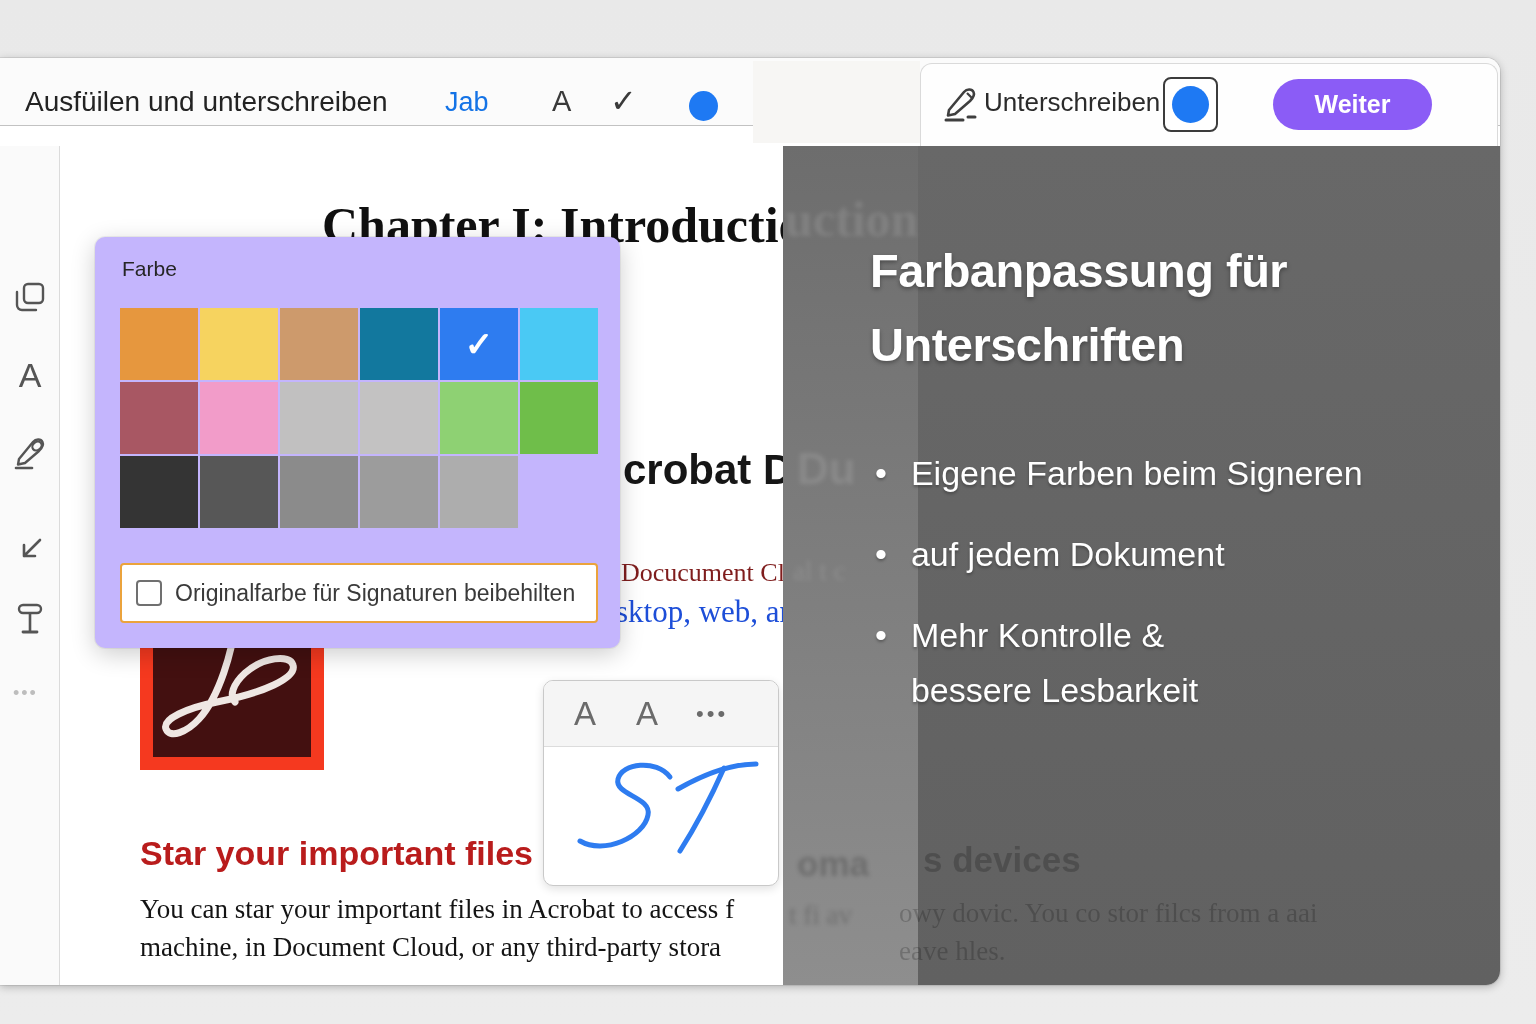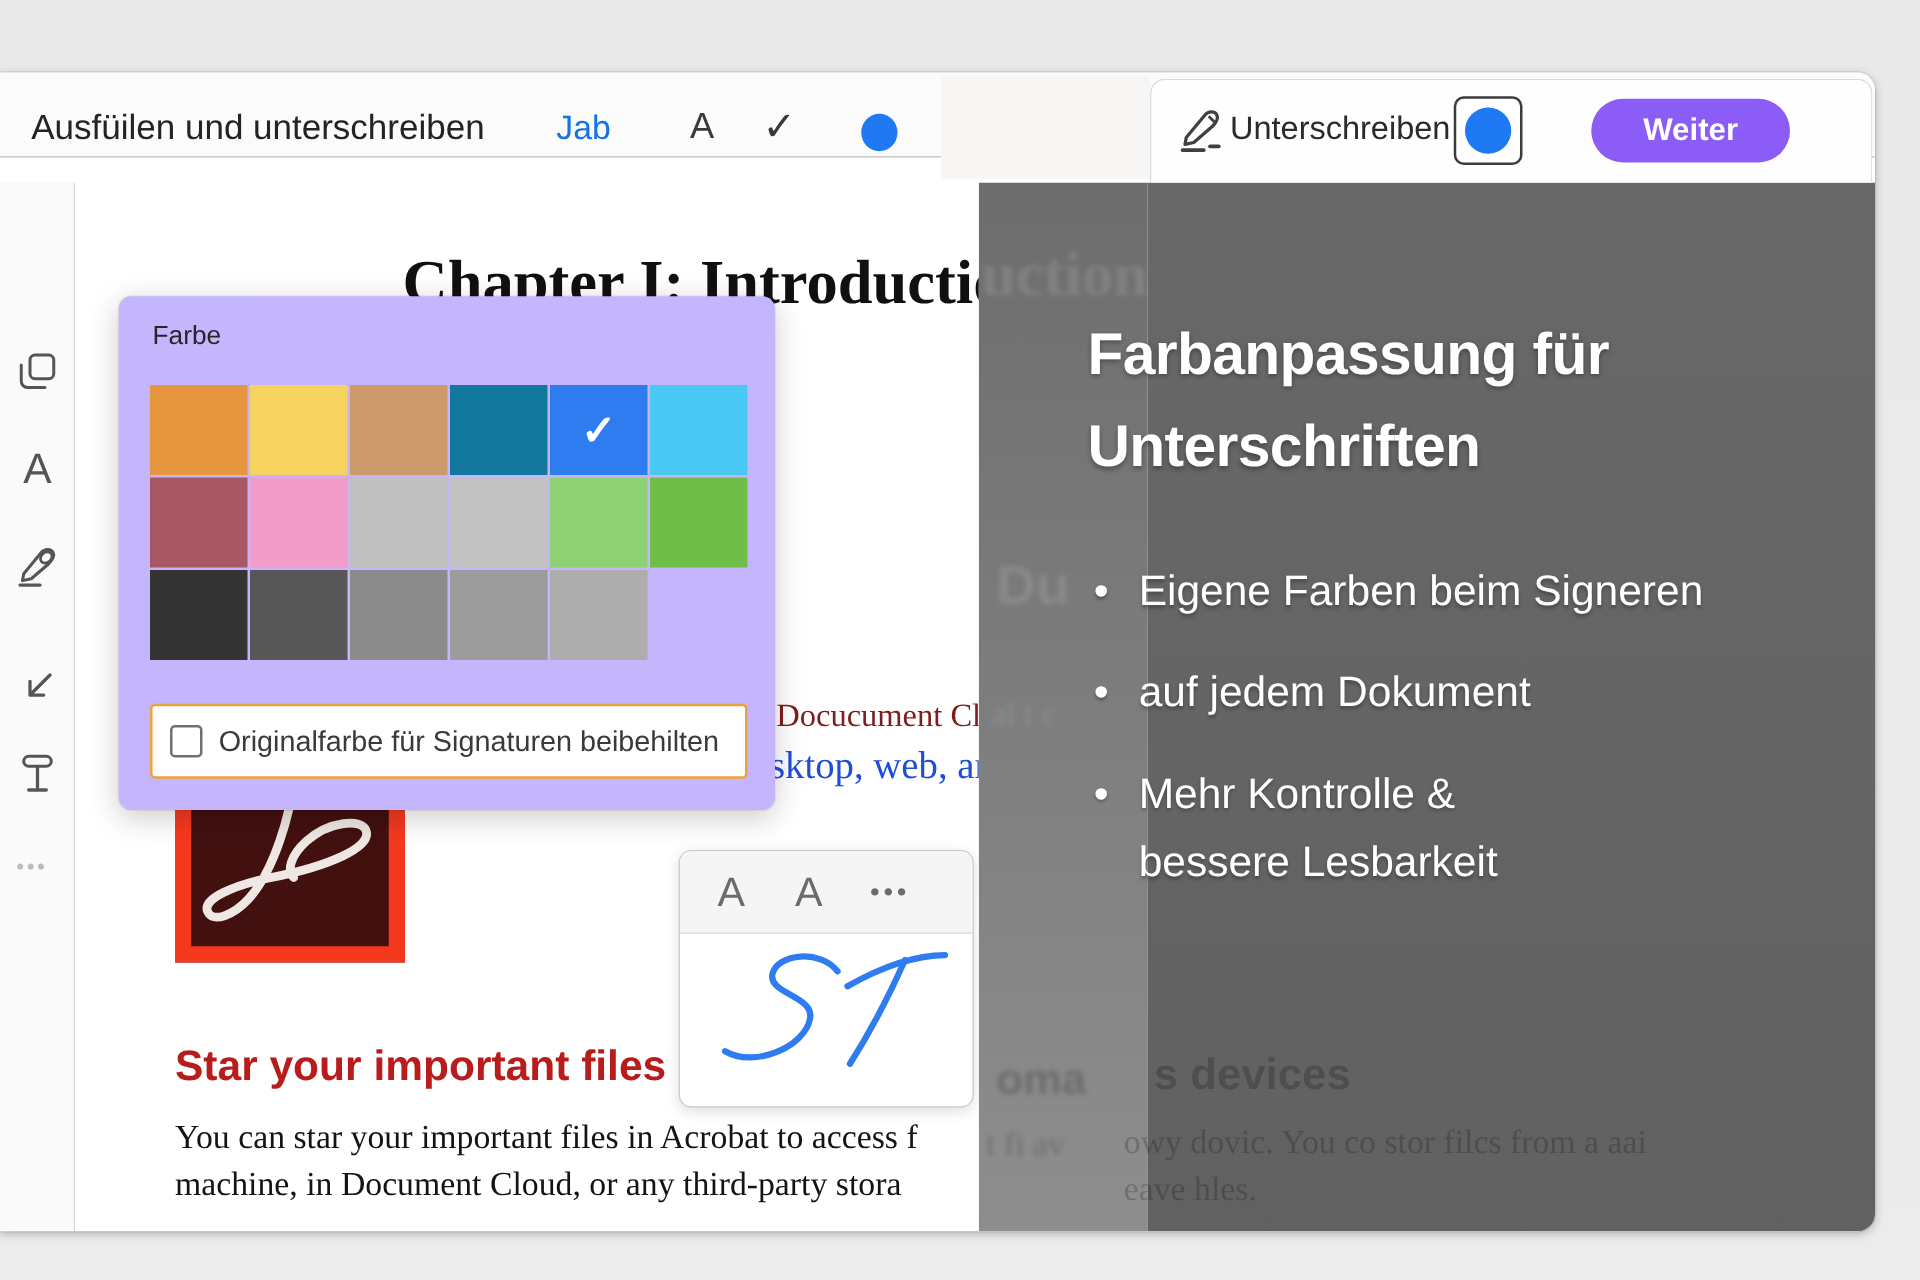--- a/index.html
+++ b/index.html
@@ -72,21 +72,21 @@
              border-radius:4px; background:#fff; display:flex; align-items:center; }
   .cp-box { width:26px; height:26px; border:2px solid #707070; border-radius:4px; margin-left:14px; background:#fff; cursor:pointer; }
   .cp-label { margin-left:13px; font-size:23px; color:#3a3a3a; white-space:nowrap; }
 
   
   .overlay { position:absolute; left:783px; top:88px; width:717px; height:839px; z-index:20; overflow:hidden; }
   .ov-band-l { position:absolute; left:0; top:0; width:135px; height:100%;
                background:linear-gradient(180deg,#6d6d6d,#8e8e8e); }
   .ov-band-r { position:absolute; left:135px; top:0; width:582px; height:100%;
                background:linear-gradient(180deg,#686868,#616161); }
-  .ov-head { position:absolute; left:87px; top:100px; font-size:47px; font-weight:800; color:#fff;
+  .ov-head { position:absolute; left:87px; top:88px; font-size:47px; font-weight:800; color:#fff;
              line-height:74px; letter-spacing:-0.5px; text-shadow:0 2px 4px rgba(0,0,0,.35); white-space:nowrap; }
   .ov-bullets { position:absolute; left:92px; top:300px; width:580px; }
   .bullet { display:flex; gap:24px; margin-bottom:26px; color:#fff; font-size:34px; line-height:55px;
             text-shadow:0 2px 3px rgba(0,0,0,.3); }
   .bullet .dot { flex:0 0 auto; }
   .ghost { position:absolute; white-space:nowrap; }
   .g-serif-xl { font-family:"Liberation Serif",serif; font-weight:bold; font-size:50px; }
   .g-sans-l { font-weight:bold; font-size:44px; }
   .g-sans-m { font-weight:bold; font-size:35px; }
   .g-serif-m { font-family:"Liberation Serif",serif; font-size:27px; }
@@ -95,20 +95,21 @@
   .g-blur { filter:blur(2px); }
 </style>
 </head>
 <body>
 
 <div class="stage">
   <div class="window">
 
     <div class="doc-clip">
       <div class="doc-h1">Chapter I: Introduction</div>
+      <div class="doc-h2">crobat D</div>
       <div class="doc-b1">Docucument Cl</div>
       <div class="doc-b2">sktop, web, anc</div>
 
       <div class="acro-logo">
         <svg width="158" height="134" viewBox="0 0 158 134">
           <path d="M83 -6 C80 28 66 74 46 96 C34 109 17 116 13 106 C9 96 34 85 64 79 C110 70 144 55 140 42 C137 31 110 34 92 50 C80 61 76 73 82 79" fill="none" stroke="#efe7e3" stroke-width="7" stroke-linecap="round"></path>
         </svg>
       </div>
 
       <div class="star-h">Star your important files</div>

